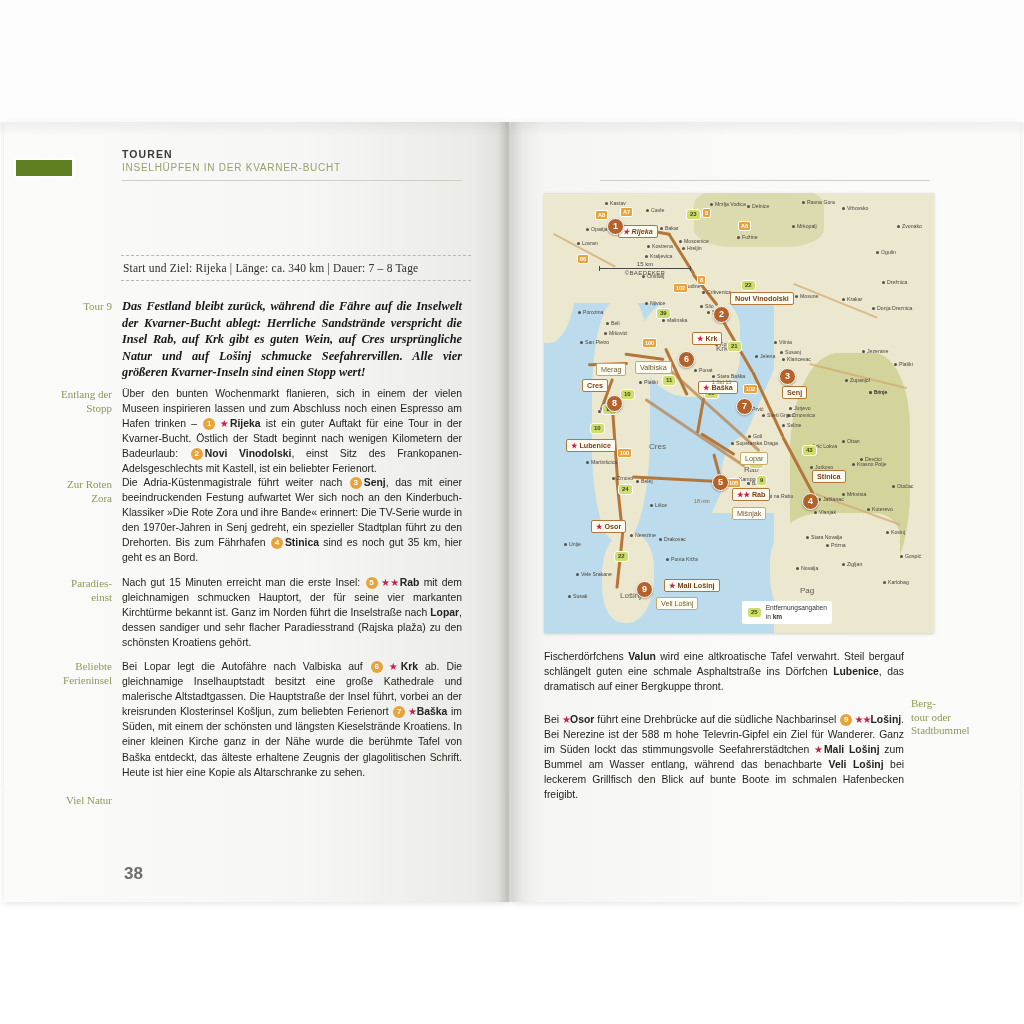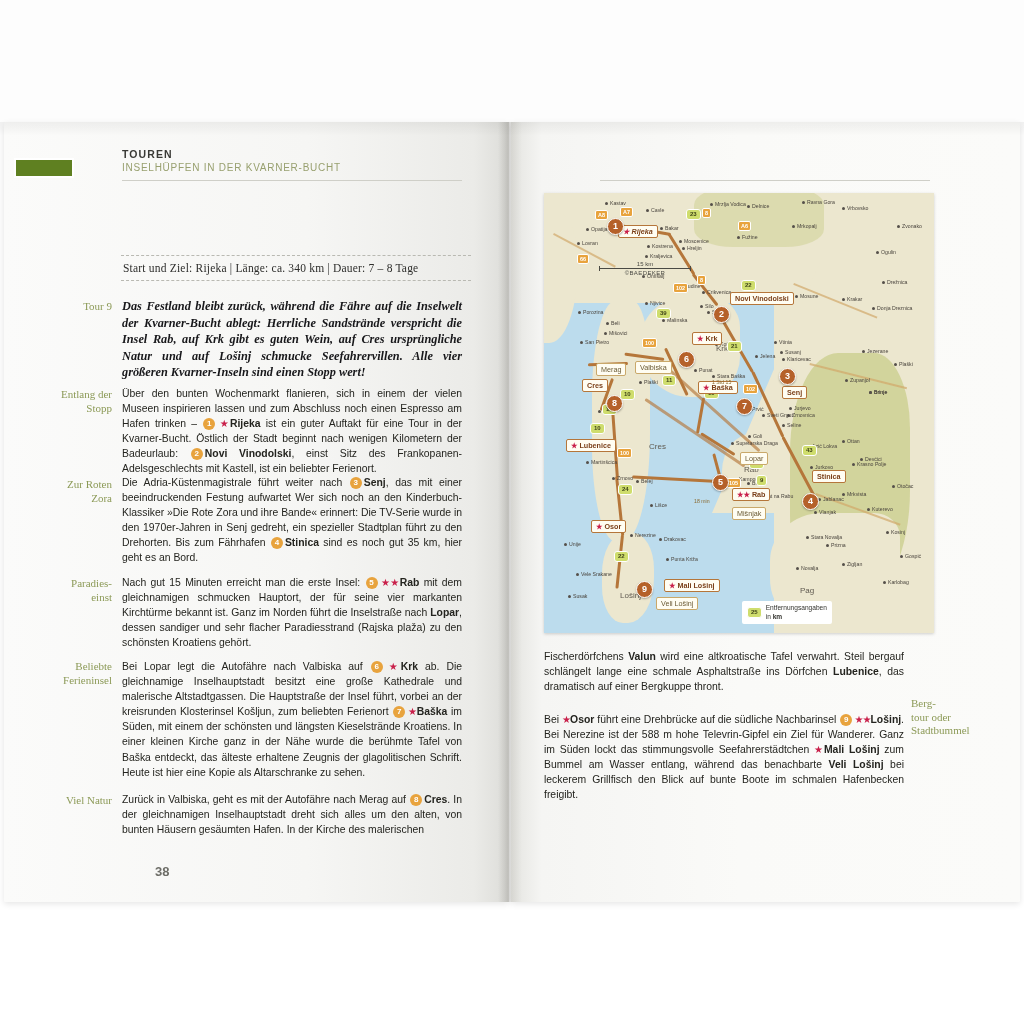--- a/index.html
+++ b/index.html
@@ -97,21 +97,21 @@
   .wp {
     display: inline-block; width: 12px; height: 12px; border-radius: 50%;
     background: #e8a33d; color: #ffffff; font-size: 8px; font-weight: bold;
     line-height: 12px; text-align: center; vertical-align: 1px;
     margin: 0 2px 0 1px;
   }
   .star { color: #c9204a; font-size: 10px; vertical-align: 0px; letter-spacing:-1px;}
 
   
   .folio {
-    position: absolute; font-size: 13px; color: #6e6e68; font-weight: bold; margin-left: 31px;
+    position: absolute; font-size: 17px; color: #6e6e68; font-weight: bold;
   }
   .folio-left  { left: 120px; top: 742px; }
 
   
   .map {
     position: absolute; left: 33px; top: 71px; width: 390px; height: 440px;
     background: #bcdced;
     overflow: hidden;
     box-shadow: 0 1px 3px rgba(0,0,0,.18);
   }
@@ -211,21 +211,20 @@
       <div class="para intro" style="top:176px;">Das Festland bleibt zurück, während die Fähre auf die Inselwelt der Kvarner-Bucht ablegt: Herrliche Sandstrände verspricht die Insel Rab, auf Krk gibt es guten Wein, auf Cres ursprüngliche Natur und auf Lošinj schmucke Seefahrervillen. Alle vier größeren Kvarner-Inseln sind einen Stopp wert!</div>
 
       <div class="para" style="top:264px;"><span>Über den bunten Wochenmarkt flanieren, sich in einem der vielen Museen inspirieren lassen und zum Abschluss noch einen Espresso am Hafen trinken – </span><span class="wp">1</span><span class="star">★</span><b>Rijeka</b><span> ist ein guter Auftakt für eine Tour in der Kvarner-Bucht. Östlich der Stadt beginnt nach wenigen Kilometern der Badeurlaub: </span><span class="wp">2</span><b>Novi Vinodolski</b><span>, einst Sitz des Frankopanen-Adelsgeschlechts mit Kastell, ist ein beliebter Ferienort.</span></div>
 
       <div class="para" style="top:353px;"><span>Die Adria-Küstenmagistrale führt weiter nach </span><span class="wp">3</span><b>Senj</b><span>, das mit einer beeindruckenden Festung aufwartet Wer sich noch an den Kinderbuch-Klassiker »Die Rote Zora und ihre Bande« erinnert: Die TV-Serie wurde in den 1970er-Jahren in Senj gedreht, ein spezieller Stadtplan führt zu den Drehorten. Bis zum Fährhafen </span><span class="wp">4</span><b>Stinica</b><span> sind es noch gut 35 km, hier geht es an Bord.</span></div>
 
       <div class="para" style="top:453px;"><span>Nach gut 15 Minuten erreicht man die erste Insel: </span><span class="wp">5</span><span class="star">★★</span><b>Rab</b><span> mit dem gleichnamigen schmucken Hauptort, der für seine vier markanten Kirchtürme bekannt ist. Ganz im Norden führt die Inselstraße nach </span><b>Lopar</b><span>, dessen sandiger und sehr flacher Paradiesstrand (Rajska plaža) zu den schönsten Kroatiens gehört.</span></div>
 
       <div class="para" style="top:537px;"><span>Bei Lopar legt die Autofähre nach Valbiska auf </span><span class="wp">6</span><span class="star">★</span><b>Krk</b><span> ab. Die gleichnamige Inselhauptstadt besitzt eine große Kathedrale und malerische Altstadtgassen. Die Hauptstraße der Insel führt, vorbei an der kreisrunden Klosterinsel Košljun, zum beliebten Ferienort </span><span class="wp">7</span><span class="star">★</span><b>Baška</b><span> im Süden, mit einem der schönsten und längsten Kieselstrände Kroatiens. In einer kleinen Kirche ganz in der Nähe wurde die berühmte Tafel von Baška entdeckt, das älteste erhaltene Zeugnis der glagolitischen Schrift. Heute ist hier eine Kopie als Altarschranke zu sehen.</span></div>
 
-      <div class="para" style="top:670px;"><span>Zurück in Valbiska, geht es mit der Autofähre nach Merag auf </span><span class="wp">8</span><b>Cres</b><span>. In der gleichnamigen Inselhauptstadt dreht sich alles um den alten, von bunten Häusern gesäumten Hafen. In der Kirche des malerischen</span></div>
 
       <div class="folio folio-left">38</div>
     </div>
 
     <div class="page page-right">
 
       <div class="rule-right" style="left:89px;"></div>
 
       <div class="map">
         <div class="map-canvas">
@@ -515,21 +514,21 @@
             <span class="badge-km" style="position:relative;">25</span>
             <span>
               <span>Entfernungsangaben</span><br>
               <span>in </span><b>km</b>
             </span>
           </div>
 
         </div>
       </div>
 
-      <div class="rp-para" style="top:527px;"><span>Fischerdörfchens </span><b>Valun</b><span> wird eine altkroatische Tafel verwahrt. Steil bergauf schlängelt lange eine schmale Asphaltstraße ins Dörfchen </span><b>Lubenice</b><span>, das dramatisch auf einer Bergkuppe thront.</span></div>
+      <div class="rp-para" style="top:527px;"><span>Fischerdörfchens </span><b>Valun</b><span> wird eine altkroatische Tafel verwahrt. Steil bergauf schlängelt guten eine schmale Asphaltstraße ins Dörfchen </span><b>Lubenice</b><span>, das dramatisch auf einer Bergkuppe thront.</span></div>
 
       <div class="rp-para" style="top:590px;"><span>Bei </span><span class="star">★</span><b>Osor</b><span> führt eine Drehbrücke auf die südliche Nachbarinsel </span><span class="wp">9</span><span class="star">★★</span><b>Lošinj</b><span>. Bei Nerezine ist der 588 m hohe Televrin-Gipfel ein Ziel für Wanderer. Ganz im Süden lockt das stimmungsvolle Seefahrerstädtchen </span><span class="star">★</span><b>Mali Lošinj</b><span> zum Bummel am Wasser entlang, während das benachbarte </span><b>Veli Lošinj</b><span> bei leckerem Grillfisch den Blick auf bunte Boote im schmalen Hafenbecken freigibt.</span></div>
 
 
       <div class="rp-marginal" style="top:575px; white-space:pre-line;">Berg-
 tour oder
 Stadtbummel</div>
 
     </div>
 

